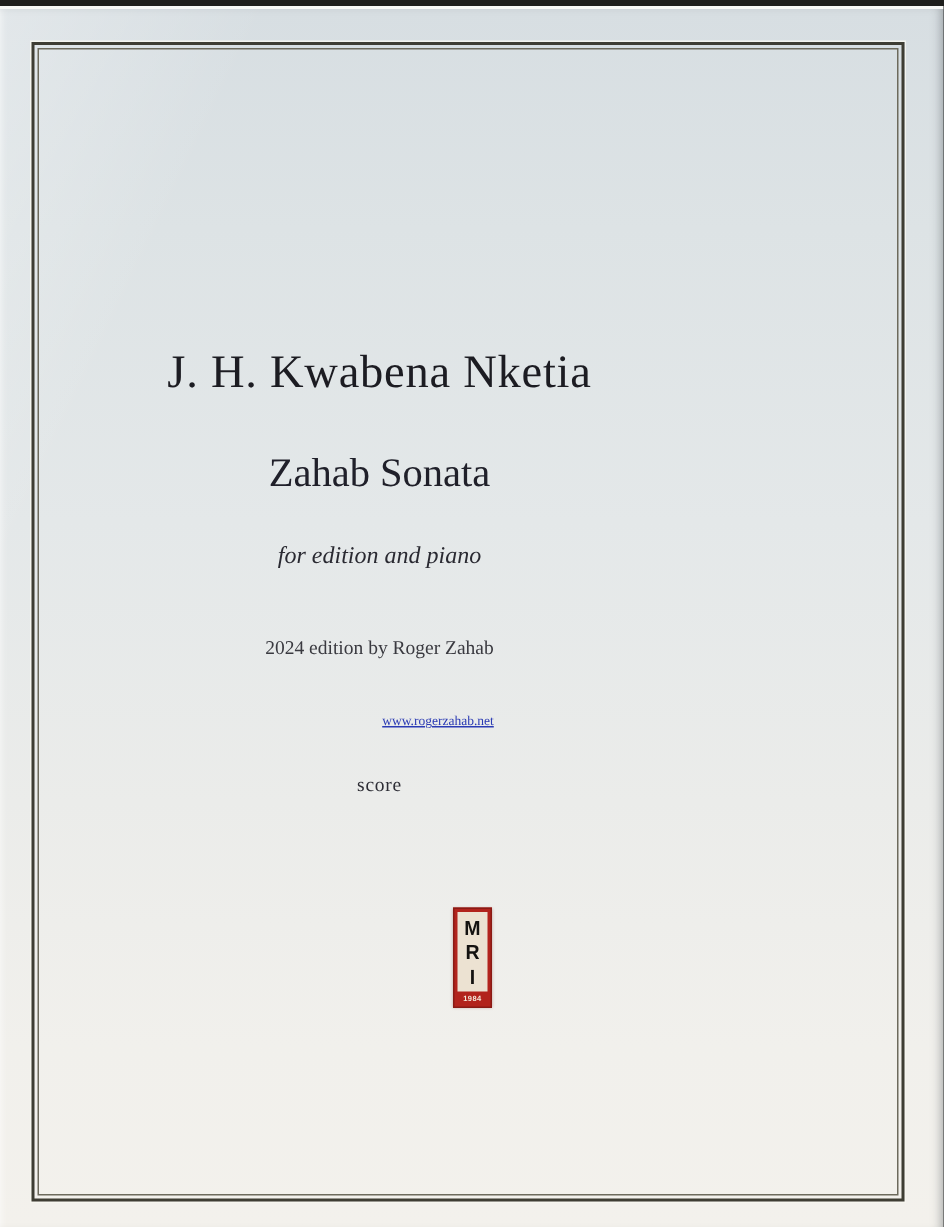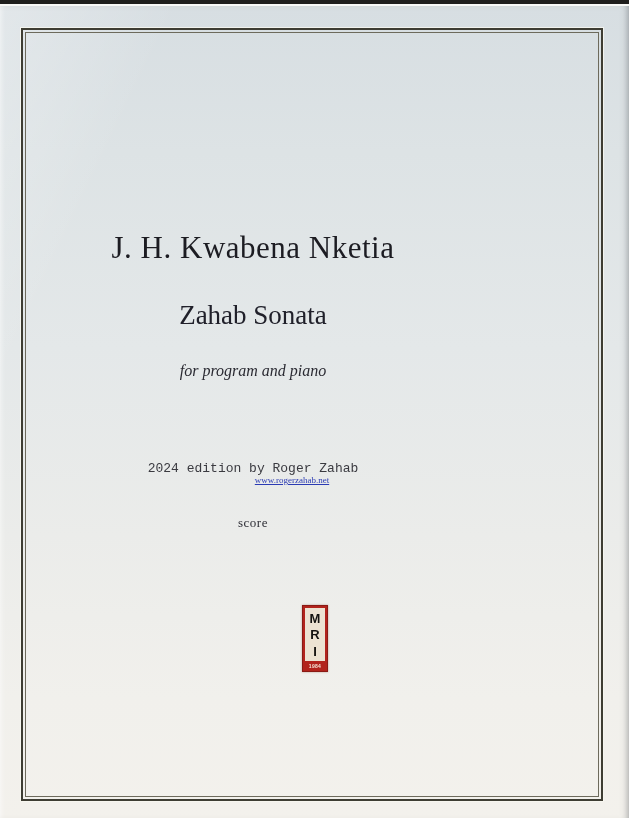--- a/index.html
+++ b/index.html
@@ -57,22 +57,22 @@
     color: #22222a;
     line-height: 1.05;
     white-space: nowrap;
   }
 
   .composer   { top: 226px; font-size: 31px; letter-spacing: 0.5px; color: #1c1c22; }
   .work-title { top: 295px; font-size: 27px; color: #20202a; }
   .subtitle   { top: 357px; font-size: 16px; font-style: italic; color: #2a2a32; }
   .year       { top: 403px; font-size: 13px; color: #33333a; }
 
-  .edition    { top: 456px; font-size: 13px;
-                font-family: Liberation Mono, monospace; color: #3a3a40; }
+  .edition    { top: 419px; font-size: 13px;
+                font-family: Liberation Serif, serif; color: #3a3a40; }
   .credits1   { top: 449px; font-size: 9px;
                 font-family: "Liberation Sans", sans-serif; color: #44444c; }
   .credits2   { top: 459px; font-size: 9px;
                 font-family: "Liberation Sans", sans-serif; color: #44444c; }
   .website    { top: 470px; font-size: 9px;
                 font-family: Liberation Serif, serif; margin-left: 39px; }
   .website a  { color: #2b3bb4; text-decoration: underline; }
 
   .part-label { top: 510px; font-size: 13px; color: #2e2e36; letter-spacing: 0.5px; }
 
@@ -124,21 +124,21 @@
 <div class="paper">
 
   <div class="frame-outer">
     <div class="frame-inner"></div>
   </div>
 
   <div class="text-line composer">J. H. Kwabena Nketia</div>
 
   <div class="text-line work-title">Zahab Sonata</div>
 
-  <div class="text-line subtitle">for program and piano</div>
+  <div class="text-line subtitle">for edition and piano</div>
 
 
   <div class="text-line edition">2024 edition by Roger Zahab</div>
 
 
 
   <div class="text-line website">
     <a href="#">www.rogerzahab.net</a>
   </div>
 

